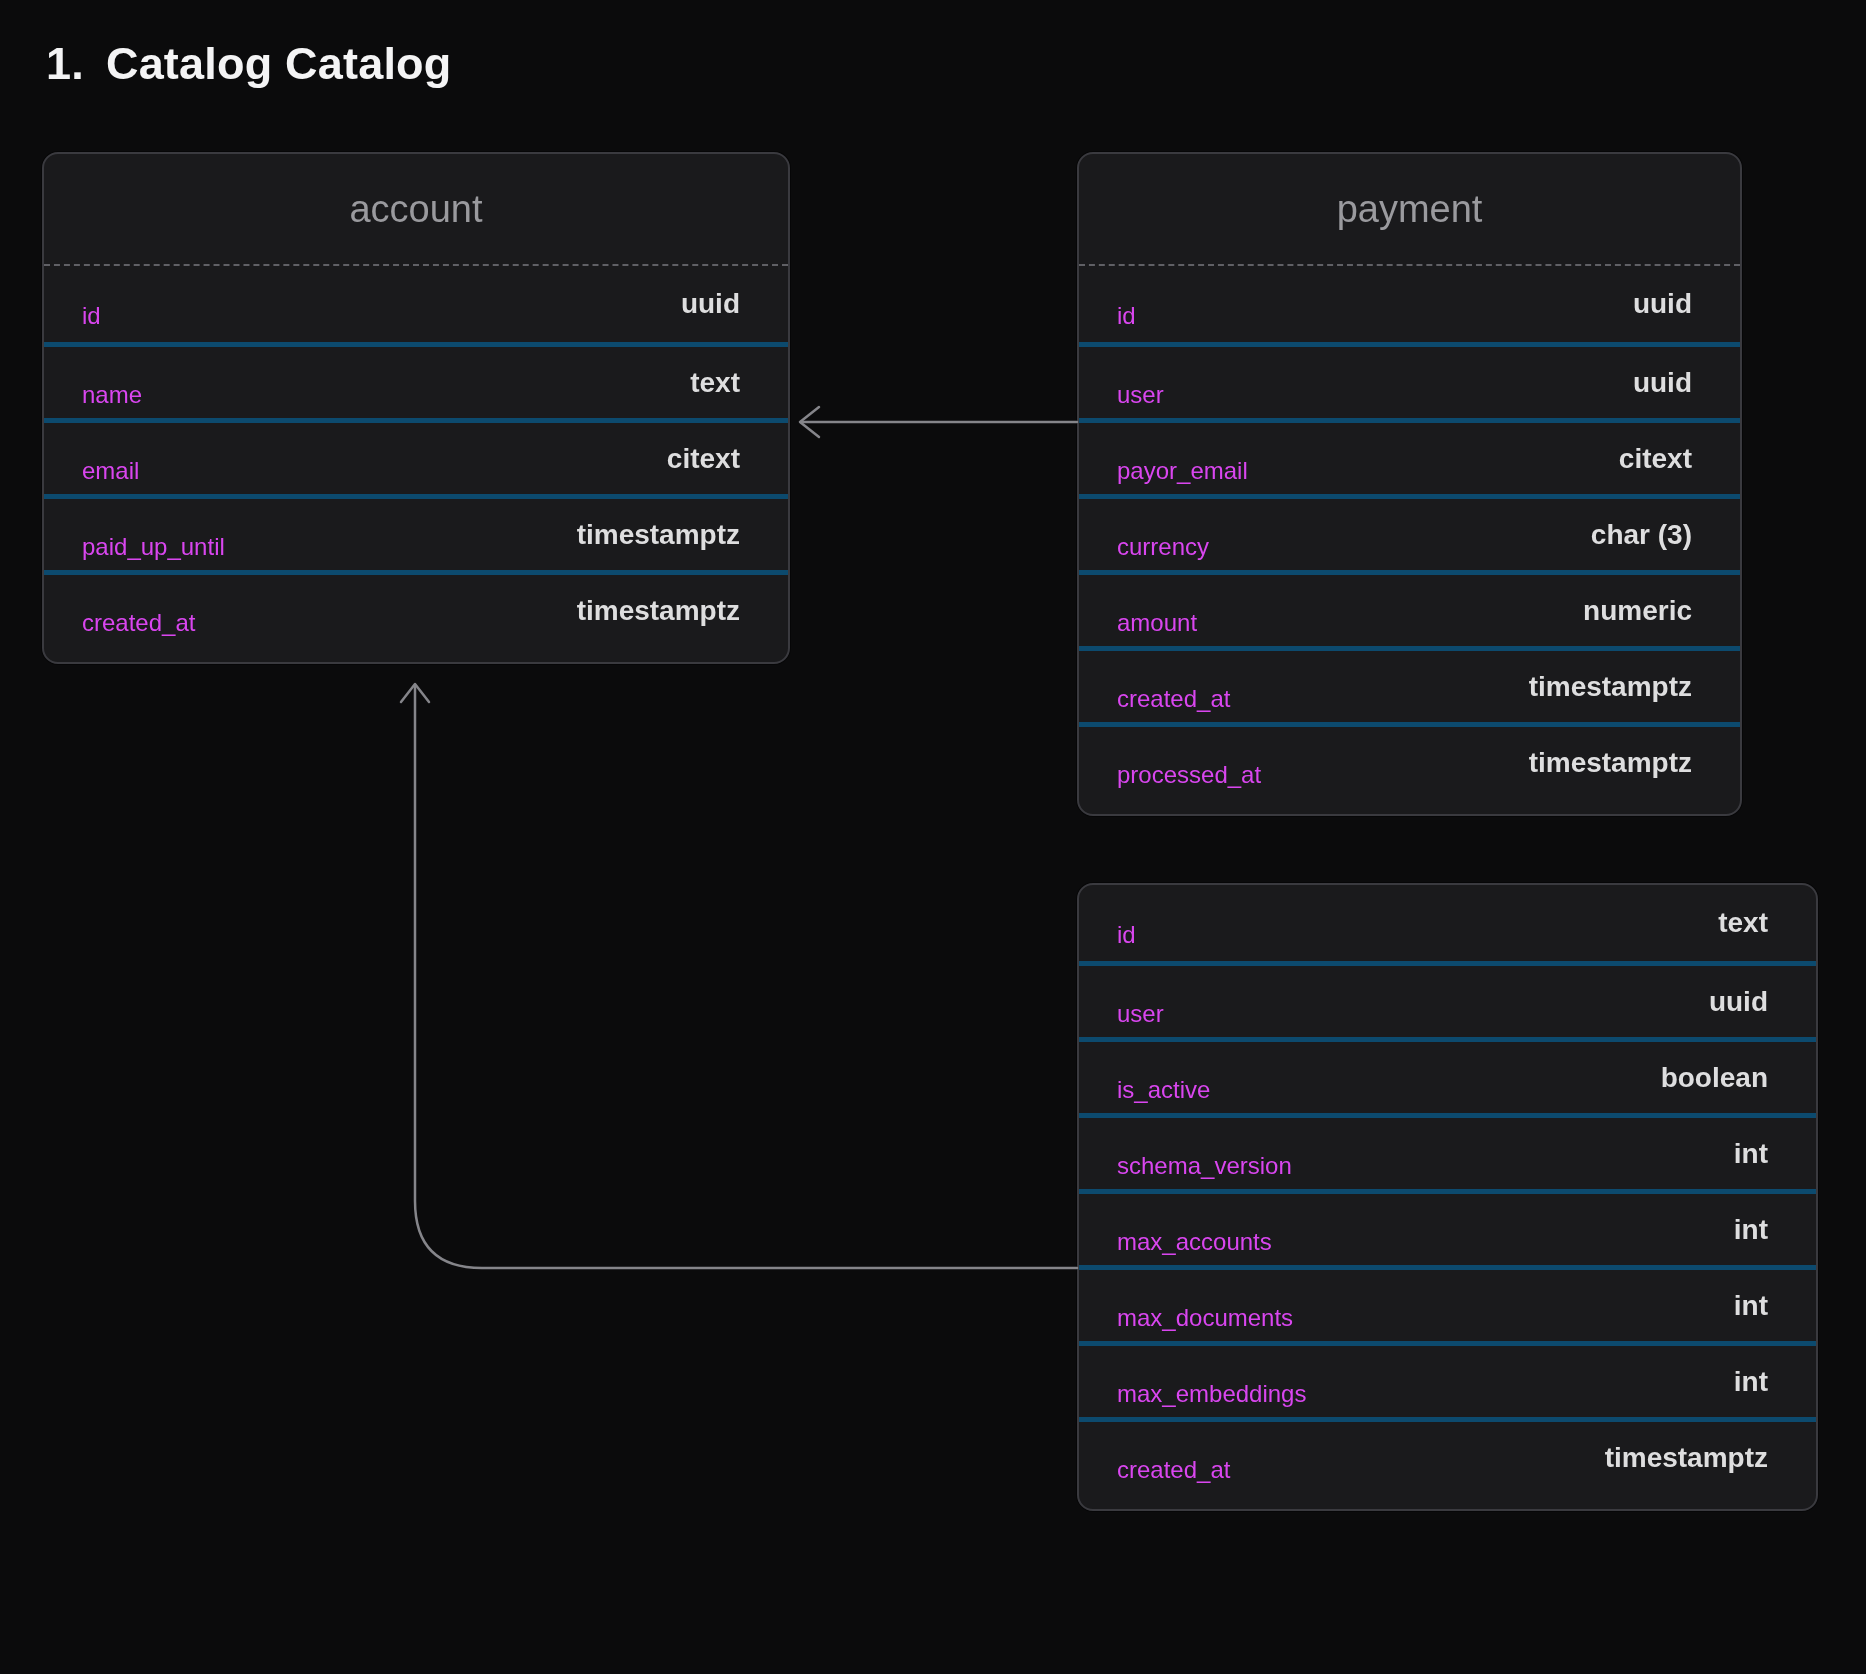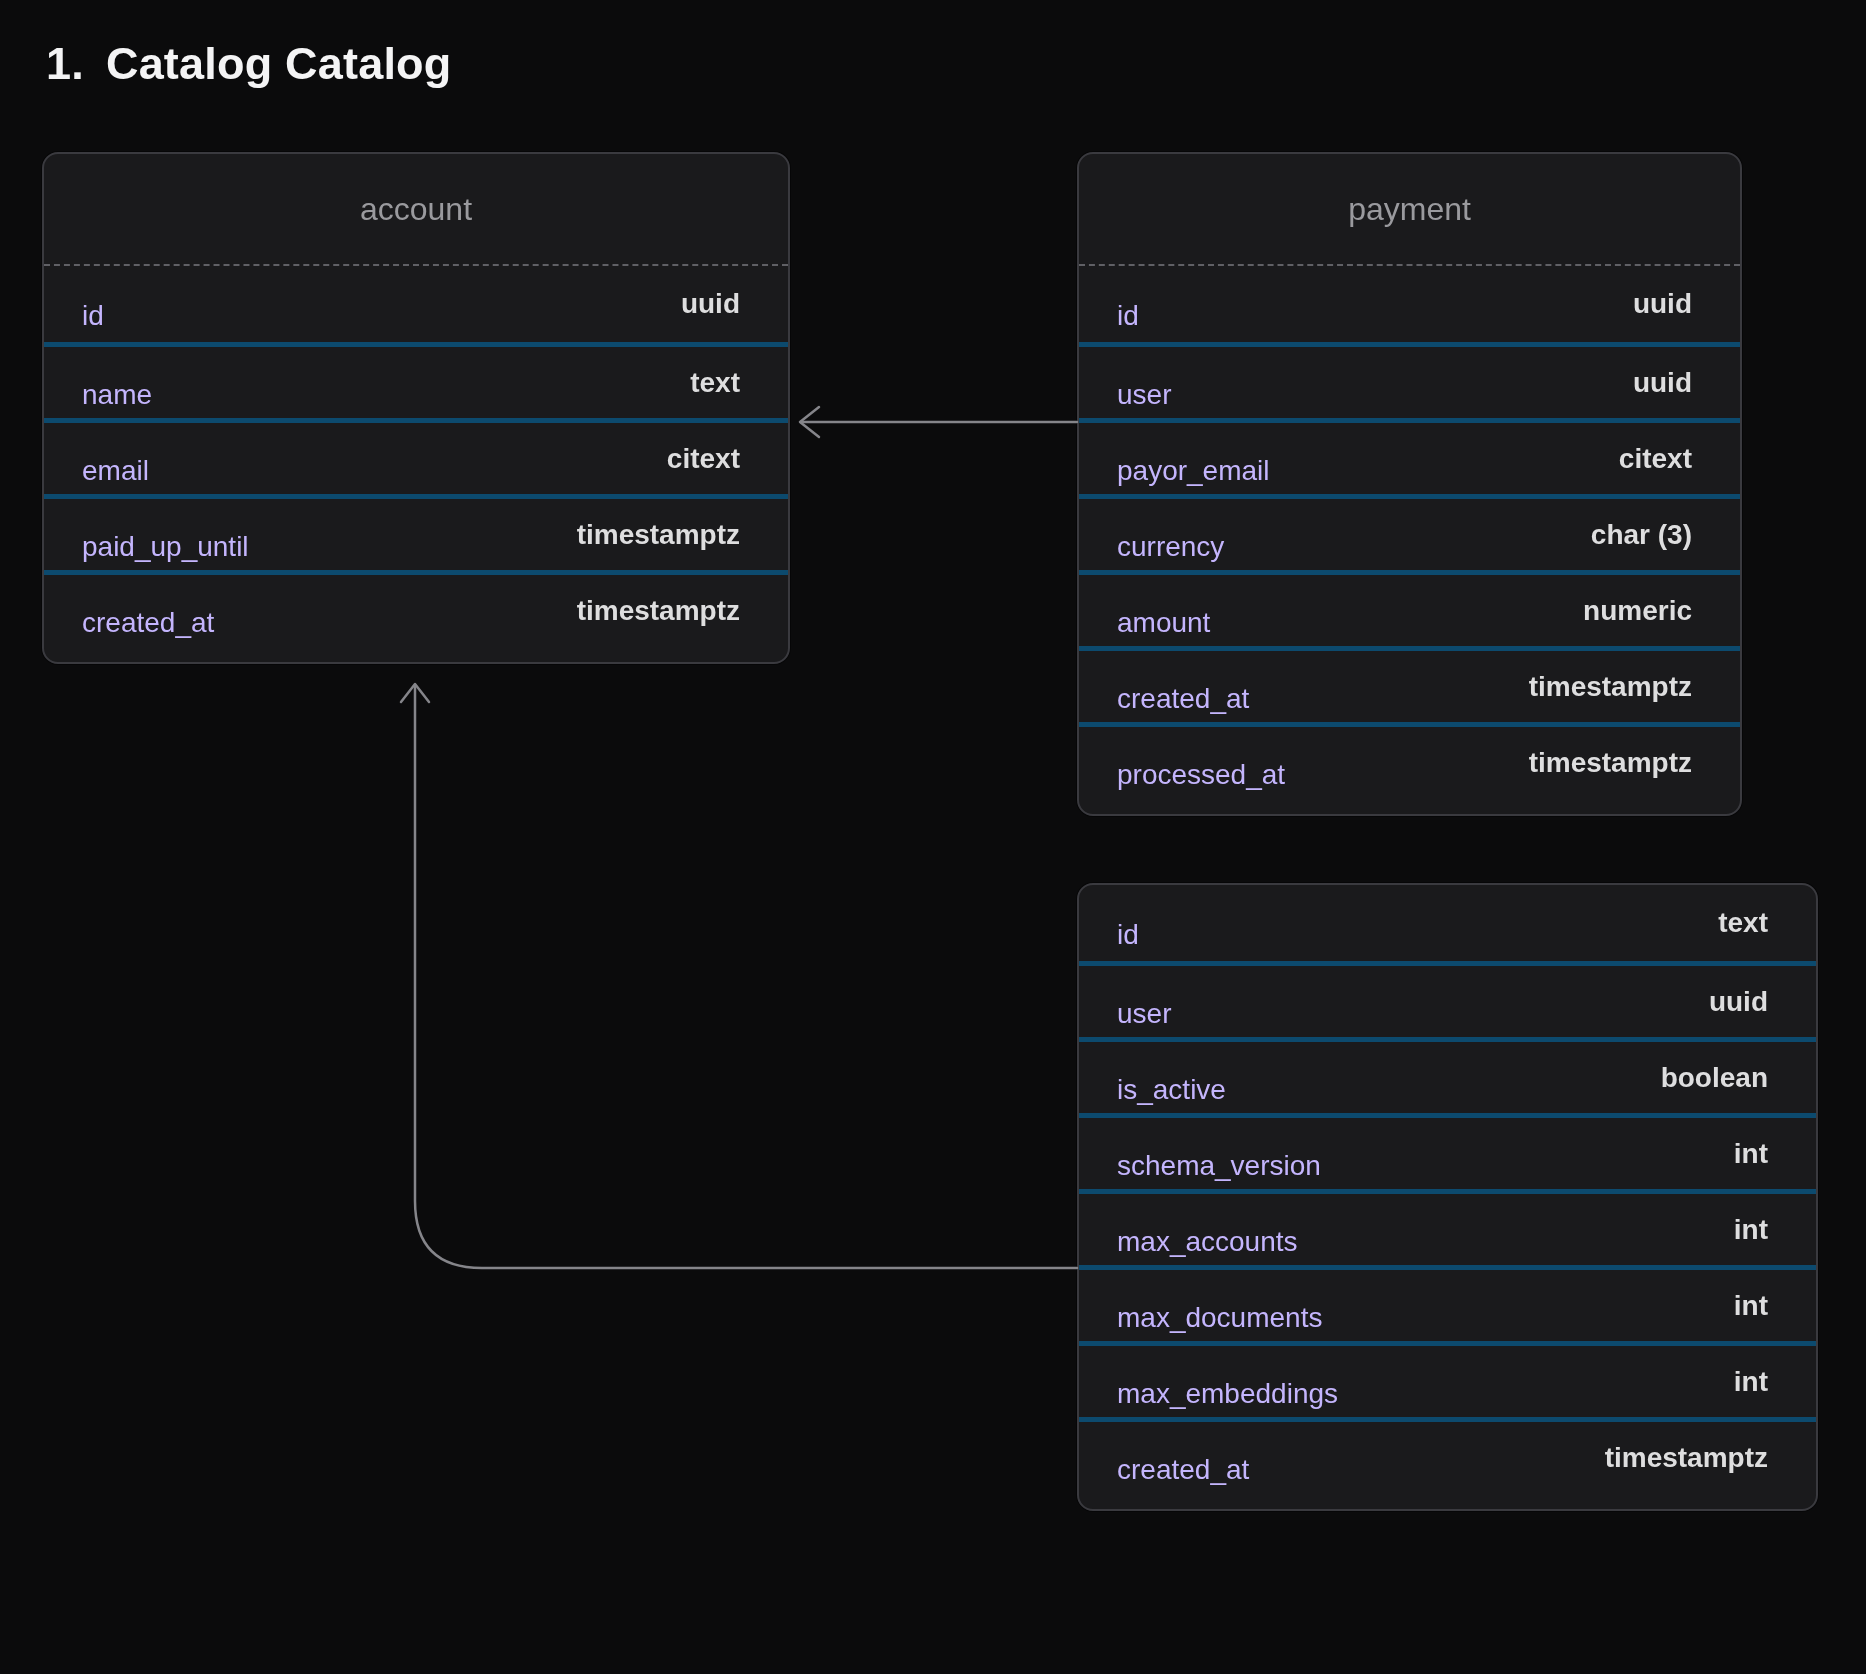--- a/index.html
+++ b/index.html
@@ -37,34 +37,34 @@
   }
   #table-account { left: 42px;   top: 152px; width: 748px; }
   #table-payment { left: 1077px; top: 152px; width: 665px; }
   #table-project { left: 1077px; top: 883px; width: 741px; }
   .table-header {
     height: 110px;
     display: flex;
     align-items: center;
     justify-content: center;
     color: #9a9a9e;
-    font-size: 32px;
+    font-size: 38px;
     border-bottom: 2px dashed #606065;
   }
   .table-body { padding-bottom: 16px; }
   .row {
     height: 76px;
     display: flex;
     align-items: center;
     justify-content: space-between;
     padding: 0 48px 0 38px;
     box-sizing: border-box;
   }
   .row + .row { border-top: 5px solid #0c4a6e; }
-  .col-name { color: #c4b5fd; font-size: 28px; margin-top: 24px; }
+  .col-name { color: #d946ef; font-size: 24px; margin-top: 24px; }
   .col-type { color: #dededf; font-size: 28px; font-weight: bold; }
   #connectors {
     position: absolute;
     left: 0; top: 0;
     width: 1866px;
     height: 1674px;
     pointer-events: none;
   }
   #connectors path {
     stroke: #85858a;

